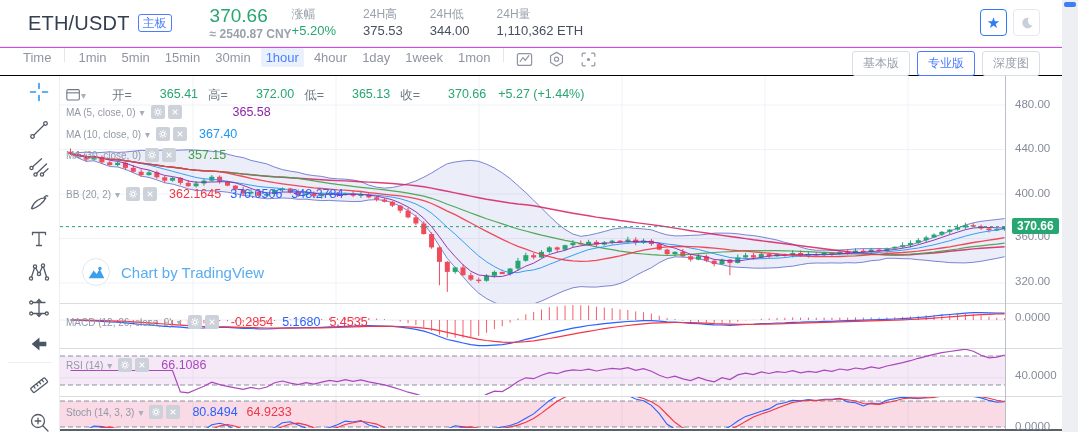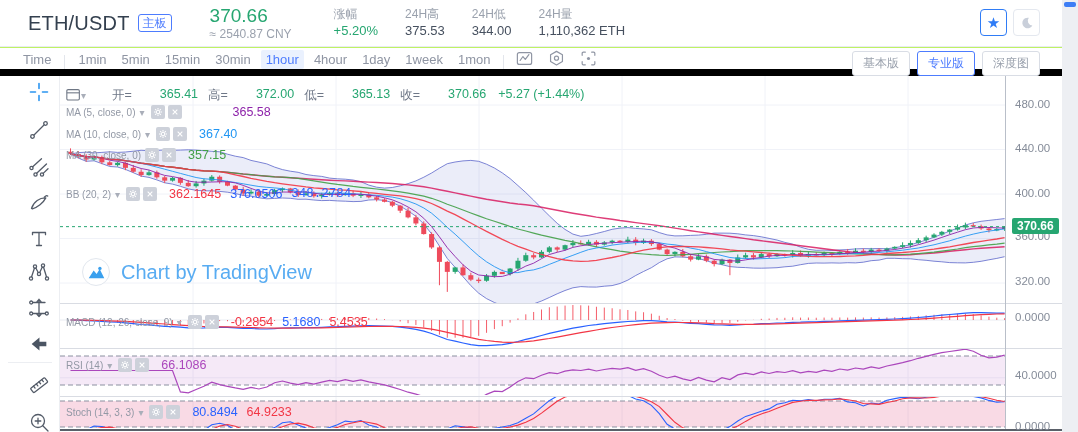--- a/index.html
+++ b/index.html
@@ -1,39 +1,39 @@
 <!DOCTYPE html>
 <html><head>
 <meta charset="utf-8">
 <style>
   * { margin:0; padding:0; box-sizing:border-box; }
   html,body { background:#fff; }
   body { font-family:"Liberation Sans","DejaVu Sans",sans-serif; width:1078px; height:432px; overflow:hidden; position:relative; }
-  .app { position:absolute; inset:0; width:1078px; height:432px; background:#bef264; overflow:hidden; }
+  .app { position:absolute; inset:0; width:1078px; height:432px; background:#d946ef; overflow:hidden; }
 
   
   .header { position:absolute; left:0; top:0; width:1062px; height:47px; background:#fff; border-bottom:1px solid #e9ebf0; display:flex; align-items:center; padding-left:28px; }
   .pair-name { font-size:20px; font-weight:500; color:#34404f; letter-spacing:.2px; }
   .board-badge { display:inline-block; margin-left:8px; font-size:12px; color:#4d7cfe; border:1px solid #4d7cfe; border-radius:3px; padding:0 4px; line-height:16px; vertical-align:3px; }
   .price-block { margin-left:38px; display:flex; flex-direction:column; line-height:1.15; }
   .last-price { font-size:19px; color:#26a671; }
-  .price-cny { font-size:12px; color:#9aa1ad; margin-top:1px; }
-  .stats { display:flex; margin-left:42px; gap:27px; }
+  .price-cny { font-size:12px; color:#9aa1ad; margin-top:1px;font-weight:bold; }
+  .stats { display:flex; gap:27px; }
   .stat { display:flex; flex-direction:column; line-height:1.2; }
   .stat-label { font-size:12px; color:#9aa1ad; margin-bottom:2px; }
   .stat-value { font-size:13px; color:#46505f; }
   .stat-value.up { color:#26a671; }
   .header-right { position:absolute; right:22px; top:9px; display:flex; gap:6px; }
   .hbtn { width:27px; height:27px; border-radius:4px; background:#fff; display:flex; align-items:center; justify-content:center; cursor:pointer; }
   .fav-btn { border:1px solid #2f7cf6; }
   .fav-btn .star { color:#2f7cf6; font-size:15px; line-height:1; }
   .theme-btn { border:1px solid #e4e8ef; }
 
   
-  .toolbar { position:absolute; left:0; top:48px; width:1062px; height:28px; background:#fff; border-bottom:7px solid #000000; display:flex; align-items:flex-end; padding-left:18px; font-size:13px; color:#8f95a3; }
+  .toolbar { position:absolute; left:0; top:48px; width:1062px; height:28px; background:#fff; border-bottom:1px solid #000000; display:flex; align-items:flex-start; padding-left:18px; font-size:13px; color:#8f95a3; }
   .interval { padding:2px 5px; margin-right:5px; cursor:pointer; border-radius:2px; white-space:nowrap; }
   .interval.active { color:#4d7cfe; background:#eaf1fe; }
   .tb-div { width:1px; height:14px; background:#e3e6ec; margin:0 8px 0 3px; }
   .tb-icon { width:24px; height:22px; display:flex; align-items:center; justify-content:center; margin-right:8px; cursor:pointer; }
   .view-switch { position:absolute; right:22px; top:3px; display:flex; gap:7px; }
   .vbtn { font-size:12px; color:#9aa1ad; border:1px solid #d9dde5; background:#fff; border-radius:3px; padding:3px 10px; cursor:pointer; white-space:nowrap; }
   .vbtn.active { color:#4d7cfe; border-color:#4d7cfe; }
 
   
   .sidebar { position:absolute; left:0; top:76px; width:60px; height:356px; background:#fff; border-right:1px solid #eceef2; }
@@ -57,21 +57,21 @@
   .ind-val { font-size:12.5px; font-weight:500; margin-left:9px; }
   .title-row { position:absolute; left:6px; top:10px; display:flex; align-items:center; height:18px; white-space:nowrap; }
   .chart-title { font-size:14px; font-weight:600; color:#535d6c; margin:0 4px 0 6px; }
   .ohlc { display:flex; margin-left:10px; font-size:12.5px; }
   .ohlc .k { color:#6e7787; margin-left:10px; }
   .ohlc .v { color:#26a671;margin-left:28px; }
   .ohlc .chg { color:#26a671; margin-left:12px; }
 
   .tv-attr { position:absolute; left:22px; top:182px; display:flex; align-items:center; cursor:pointer; }
   .tv-logo { width:28px; height:28px; border:1px solid #e2e7ee; border-radius:50%; background:#fff; display:flex; align-items:center; justify-content:center; }
-  .tv-text { margin-left:11px; font-size:20px; color:#58acf2; }
+  .tv-text { margin-left:11px; font-size:15px; color:#58acf2; }
 
   
   .axis-col { position:absolute; left:951px; top:0; width:51px; height:356px; font-size:11.5px; color:#858c99; }
   .tick { position:absolute; left:4px; }
   .price-badge { position:absolute; left:1px; top:142px; background:#26a671; color:#fff; font-size:12px; font-weight:700; border-radius:2px; padding:1px 5px; }
 
   
   .scroll-strip { position:absolute; left:1062px; top:0; width:16px; height:432px; background:#edeff3; }
   .scroll-thumb { position:absolute; left:2px; top:2px; width:12px; height:5px; border-radius:2px; background:#3d7ef5; cursor:pointer; }
 </style>
@@ -738,21 +738,21 @@
             <use href="#gear-sym"></use>
           </svg>
         </span>
       <span class="ind-btn">
           <svg>
             <use href="#x-sym"></use>
           </svg>
         </span>
       <span class="ind-val" style="color: rgb(242, 54, 69);">362.1645</span>
       <span class="ind-val" style="color: rgb(41, 98, 255);">376.0506</span>
-      <span class="ind-val" style="color: rgb(41, 98, 255); font-family: Liberation Mono, monospace;">348.2784</span>
+      <span class="ind-val" style="color: rgb(41, 98, 255);">348.2784</span>
     </div>
 
     <div class="tv-attr">
       <span class="tv-logo">
         <svg width="17" height="15" viewBox="0 0 24 20">
             <path d="M1 18L8 7l4.2 5L16.5 5l6.5 13z" fill="#3aa0ee"></path>
             <circle cx="16.8" cy="4.2" r="2.4" fill="#3aa0ee"></circle>
           </svg>
       </span>
       <span class="tv-text">Chart by TradingView</span>

